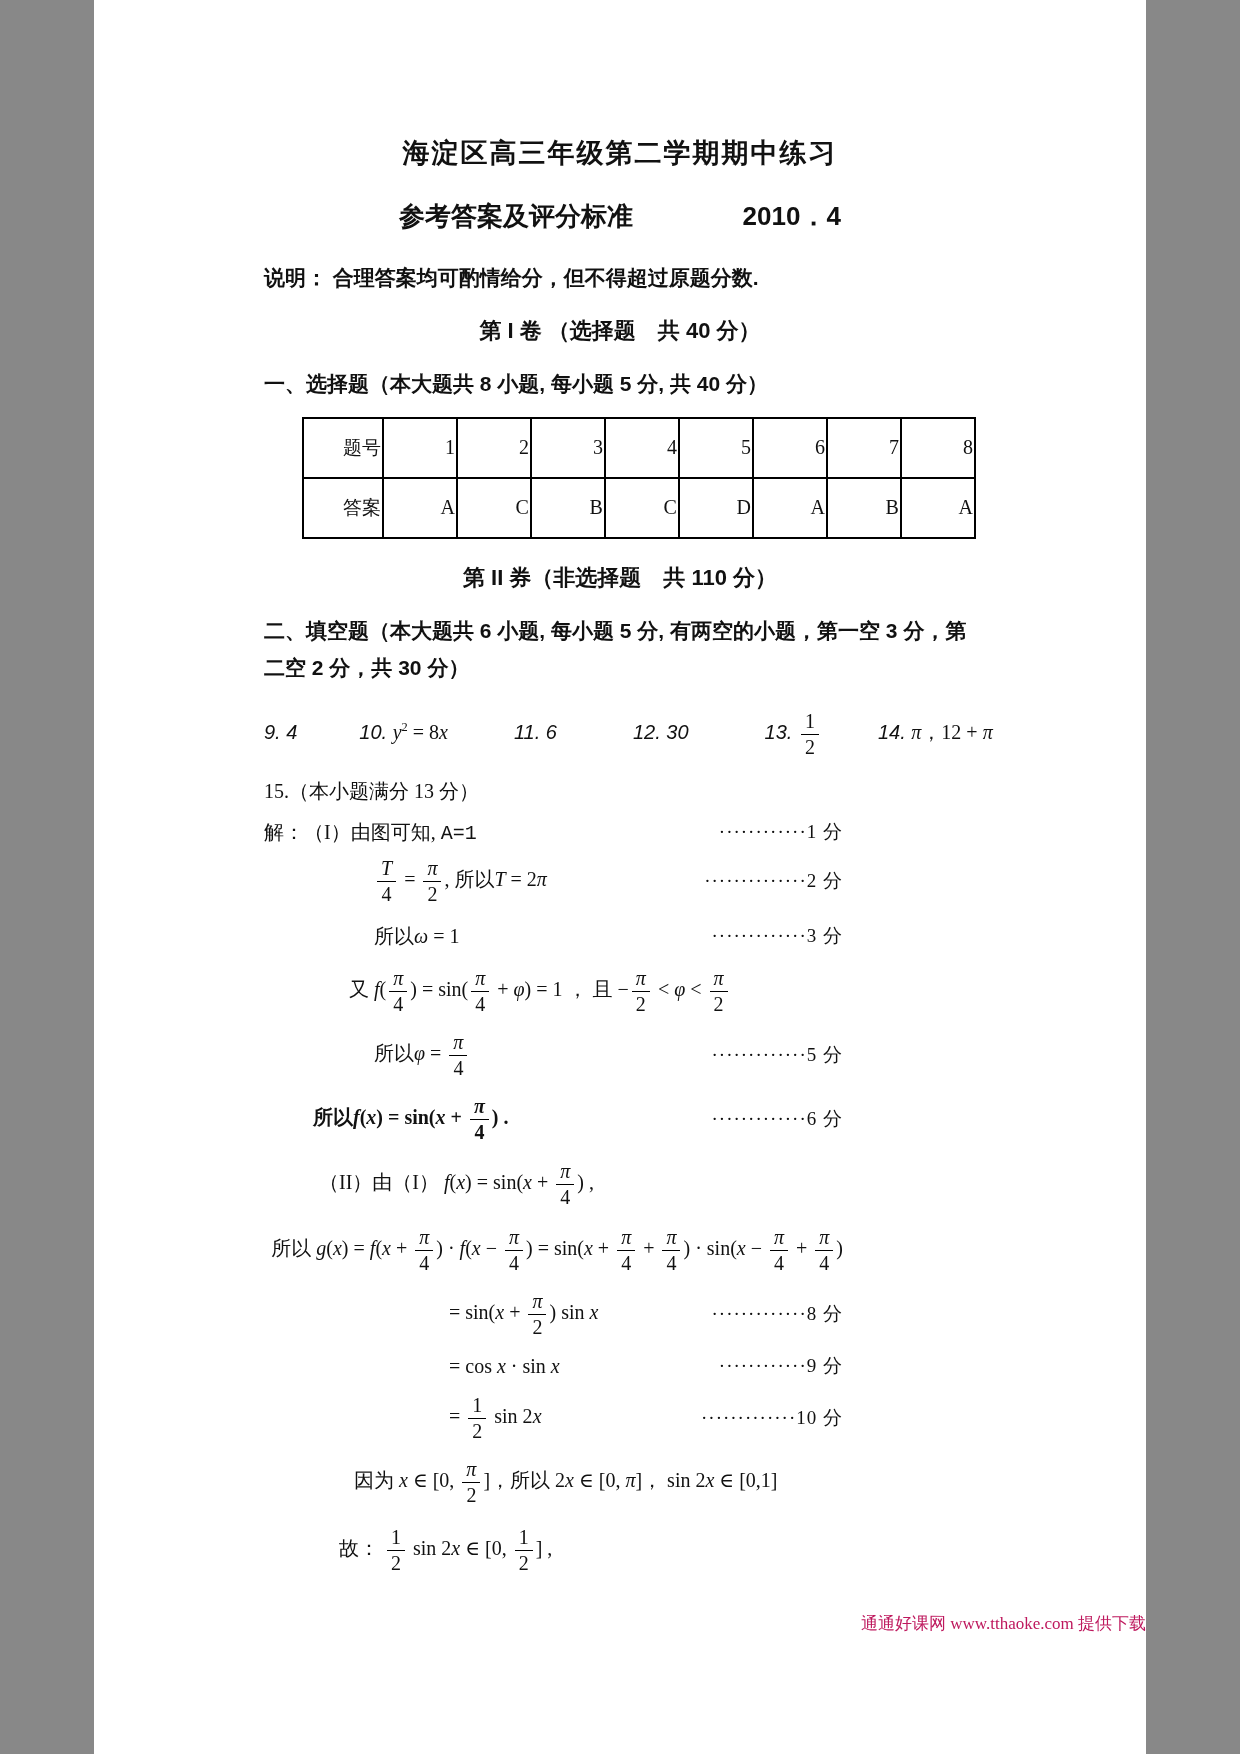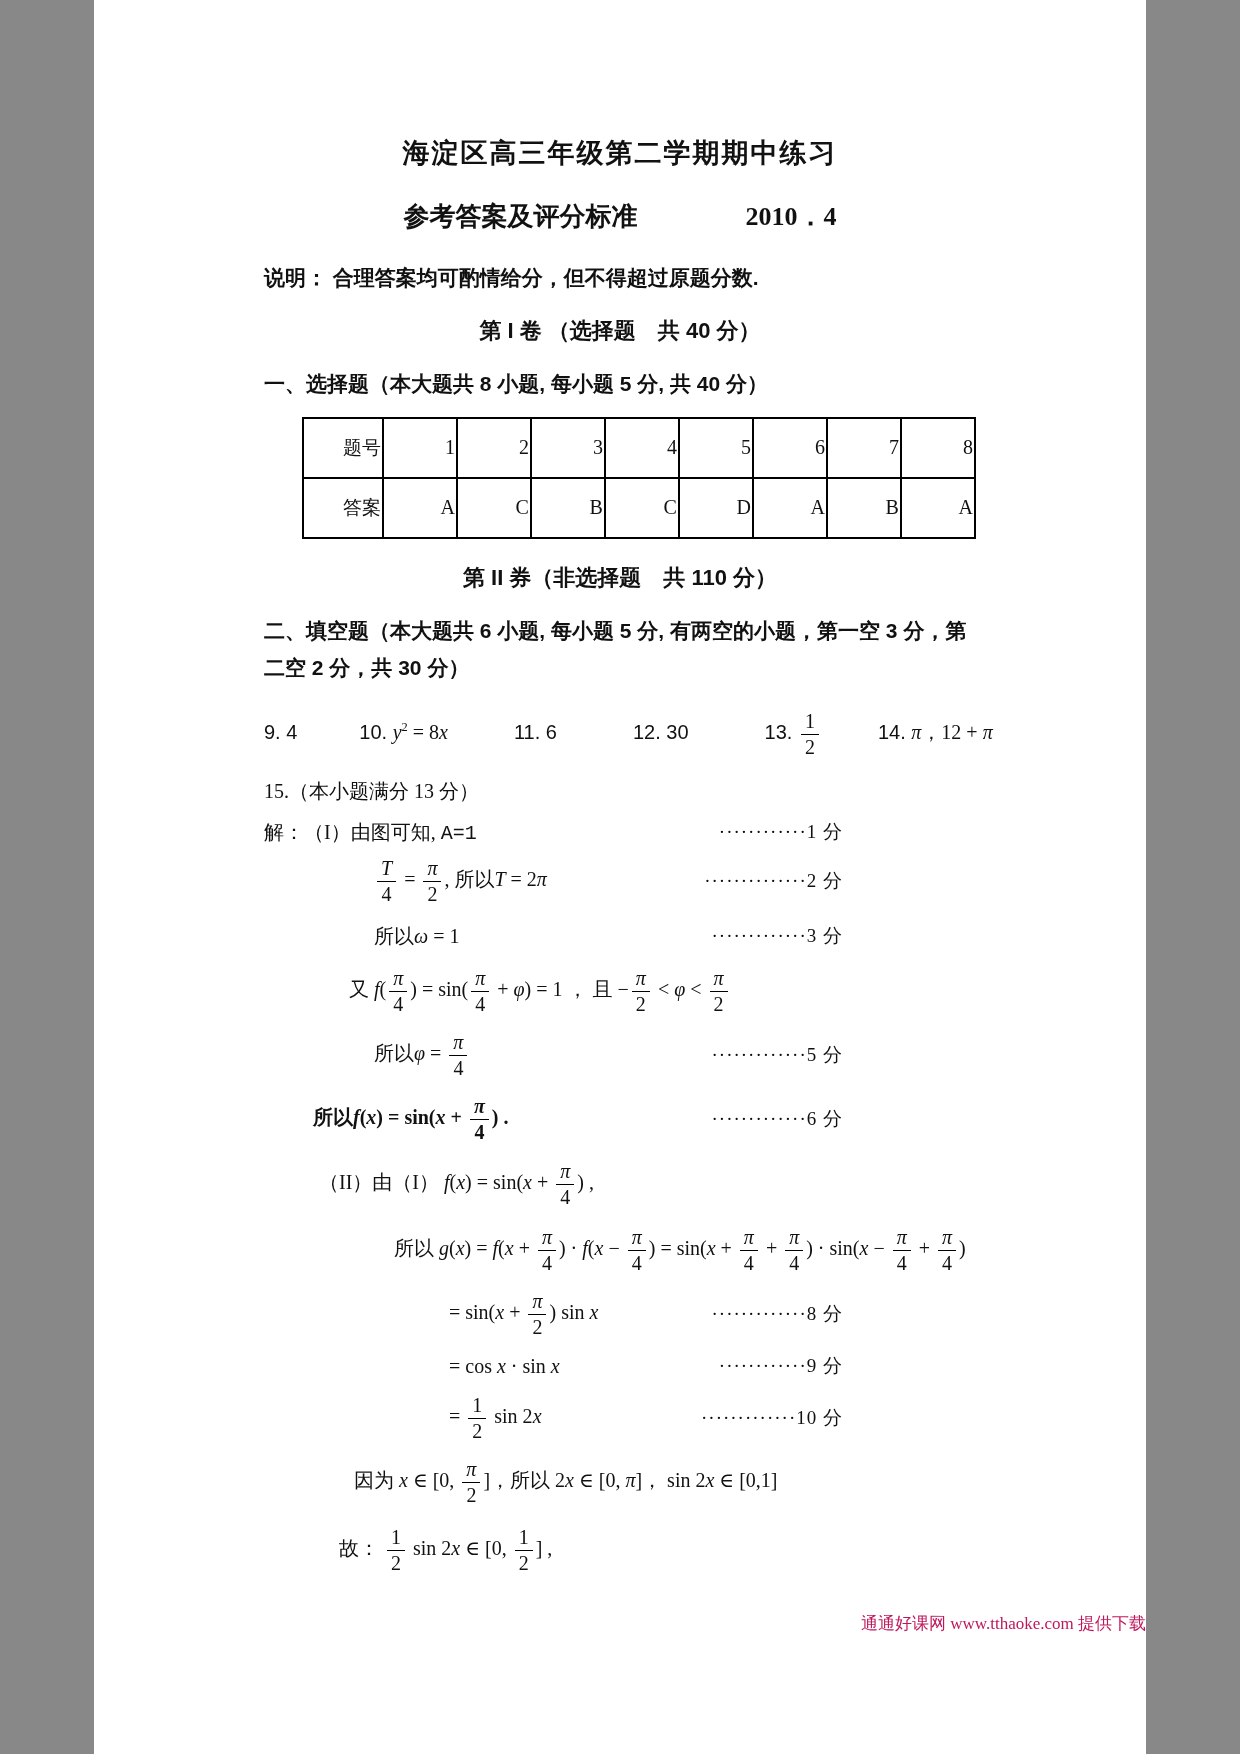--- a/index.html
+++ b/index.html
@@ -7,40 +7,40 @@
     width:1052px; height:1754px; box-sizing:border-box;
     margin:0 auto; background:#ffffff; color:#111;
     padding:135px 170px 0 170px; position:relative; overflow:hidden;
     font-family:"Liberation Serif","DejaVu Serif",serif;
   }
   
   .title1 { text-align:center; font-family:"Liberation Sans","DejaVu Sans",sans-serif;
             font-weight:bold; font-size:27px; letter-spacing:2px; }
   .title2 { text-align:center; font-family:"Liberation Sans","DejaVu Sans",sans-serif;
             font-weight:bold; font-size:31px; margin-top:30px; letter-spacing:1px; }
-  .title3 { text-align:center; font-family:Liberation Serif, serif;
+  .title3 { text-align:center; font-family:Liberation Sans, sans-serif;
             font-weight:bold; font-size:26px; margin-top:28px; }
   .title3 .gap { display:inline-block; width:95px; }
   .note   { font-family:"Liberation Sans","DejaVu Sans",sans-serif; font-weight:bold;
             font-size:21px; margin-top:30px; }
   .part-heading { text-align:center; font-family:"Liberation Sans","DejaVu Sans",sans-serif;
             font-weight:bold; font-size:22px; margin-top:24px; }
   .sec-heading  { font-family:"Liberation Sans","DejaVu Sans",sans-serif; font-weight:bold;
             font-size:21px; margin-top:20px; line-height:1.75; }
   
   table.ans-table { border-collapse:collapse; margin:14px 0 0 38px; table-layout:fixed; }
   table.ans-table td { border:2px solid #000; text-align:right; vertical-align:middle;
             height:56px; width:72px; font-size:20px; }
   table.ans-table td.lblcell { width:78px; font-family:"Liberation Sans","DejaVu Sans",sans-serif;
             font-size:19px; }
   
   .it   { font-style:italic; font-family:"Liberation Serif","DejaVu Serif",serif; }
   .rm   { font-family:"Liberation Serif","DejaVu Serif",serif; }
   .text { font-family:"Liberation Serif","DejaVu Serif",serif; }
-  .lbl  { font-family:"Liberation Sans","DejaVu Sans",sans-serif; }
+  .lbl  { font-family:"Liberation Sans","DejaVu Sans",sans-serif;font-style:italic; }
   .mono { font-family:"Liberation Mono","DejaVu Sans Mono",monospace; }
   sup   { font-size:0.62em; }
   .frac { display:inline-block; vertical-align:middle; text-align:center;
           margin:0 3px; line-height:1.05; }
   .frac .num { display:block; padding:0 4px 2px; border-bottom:1.5px solid #000; }
   .frac .den { display:block; padding:2px 4px 0; }
   
   .fill-line { margin-top:18px; font-size:20px; white-space:nowrap; min-height:60px;
                display:flex; align-items:center; }
   .fill-line .inner { white-space:nowrap; }
@@ -128,21 +128,21 @@
         <span class="formula" style="margin-left: 110px;"><span class="text">所以</span><span class="it">φ</span><span class="rm"> = </span><span class="frac"><span class="num it">π</span><span class="den rm">4</span></span></span>
         <span class="score">·············5 分</span>
       </div>
       <div class="sol-line" style="min-height: 64px;">
         <span class="formula" style="margin-left: 49px; font-weight: bold;"><span class="text">所以</span><span class="it">f</span><span class="rm">(</span><span class="it">x</span><span class="rm">) = sin(</span><span class="it">x</span><span class="rm"> + </span><span class="frac"><span class="num it">π</span><span class="den rm">4</span></span><span class="rm">) .</span></span>
         <span class="score">·············6 分</span>
       </div>
       <div class="sol-line" style="min-height: 66px;">
         <span class="formula" style="margin-left: 55px;"><span class="text">（II）由（I） </span><span class="it">f</span><span class="rm">(</span><span class="it">x</span><span class="rm">) = sin(</span><span class="it">x</span><span class="rm"> + </span><span class="frac"><span class="num it">π</span><span class="den rm">4</span></span><span class="rm">) ,</span></span>
       </div>
-      <div class="sol-line" style="min-height: 66px;">
+      <div class="sol-line" style="min-height: 66px; justify-content: flex-end;">
         <span class="formula" style="margin-left: 130px;"><span class="text">所以 </span><span class="it">g</span><span class="rm">(</span><span class="it">x</span><span class="rm">) = </span><span class="it">f</span><span class="rm">(</span><span class="it">x</span><span class="rm"> + </span><span class="frac"><span class="num it">π</span><span class="den rm">4</span></span><span class="rm">) · </span><span class="it">f</span><span class="rm">(</span><span class="it">x</span><span class="rm"> − </span><span class="frac"><span class="num it">π</span><span class="den rm">4</span></span><span class="rm">) = sin(</span><span class="it">x</span><span class="rm"> + </span><span class="frac"><span class="num it">π</span><span class="den rm">4</span></span><span class="rm"> + </span><span class="frac"><span class="num it">π</span><span class="den rm">4</span></span><span class="rm">) · sin(</span><span class="it">x</span><span class="rm"> − </span><span class="frac"><span class="num it">π</span><span class="den rm">4</span></span><span class="rm"> + </span><span class="frac"><span class="num it">π</span><span class="den rm">4</span></span><span class="rm">)</span></span>
       </div>
       <div class="sol-line" style="min-height: 62px;">
         <span class="formula" style="margin-left: 185px;"><span class="rm">= sin(</span><span class="it">x</span><span class="rm"> + </span><span class="frac"><span class="num it">π</span><span class="den rm">2</span></span><span class="rm">) sin </span><span class="it">x</span></span>
         <span class="score">·············8 分</span>
       </div>
       <div class="sol-line" style="min-height: 42px;">
         <span class="formula" style="margin-left: 185px;"><span class="rm">= cos </span><span class="it">x</span><span class="rm"> · sin </span><span class="it">x</span></span>
         <span class="score">············9 分</span>
       </div>

